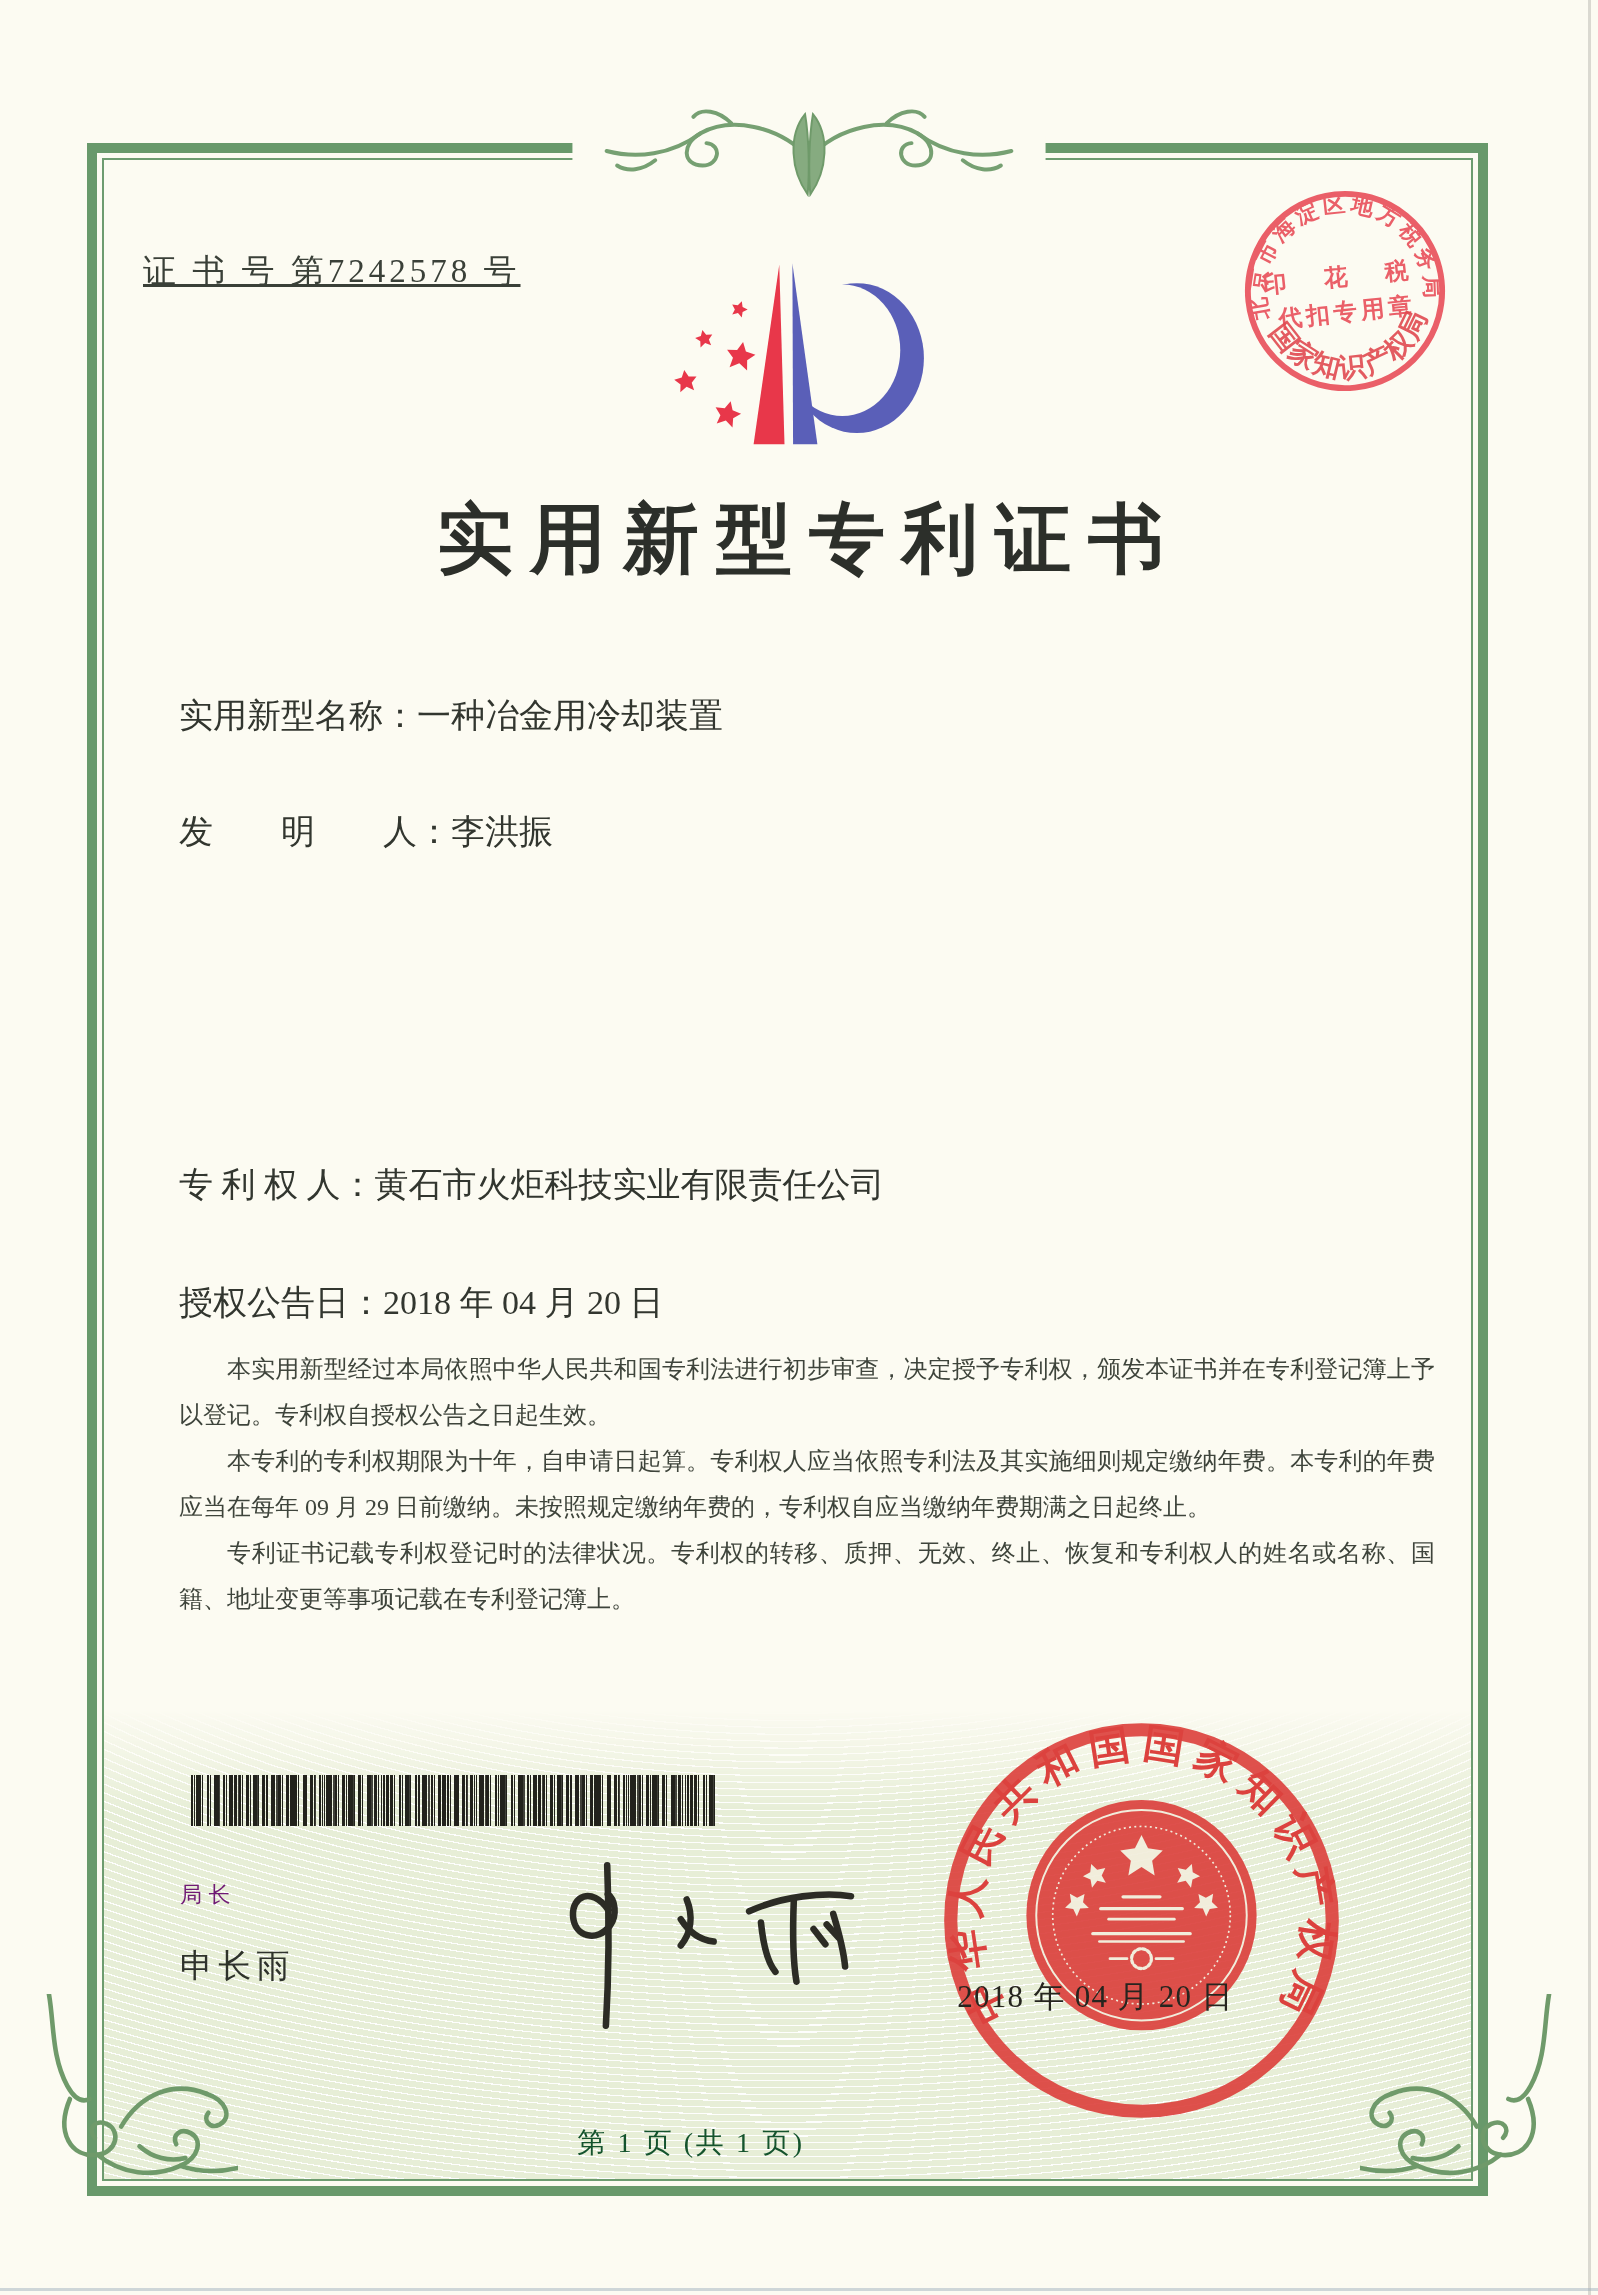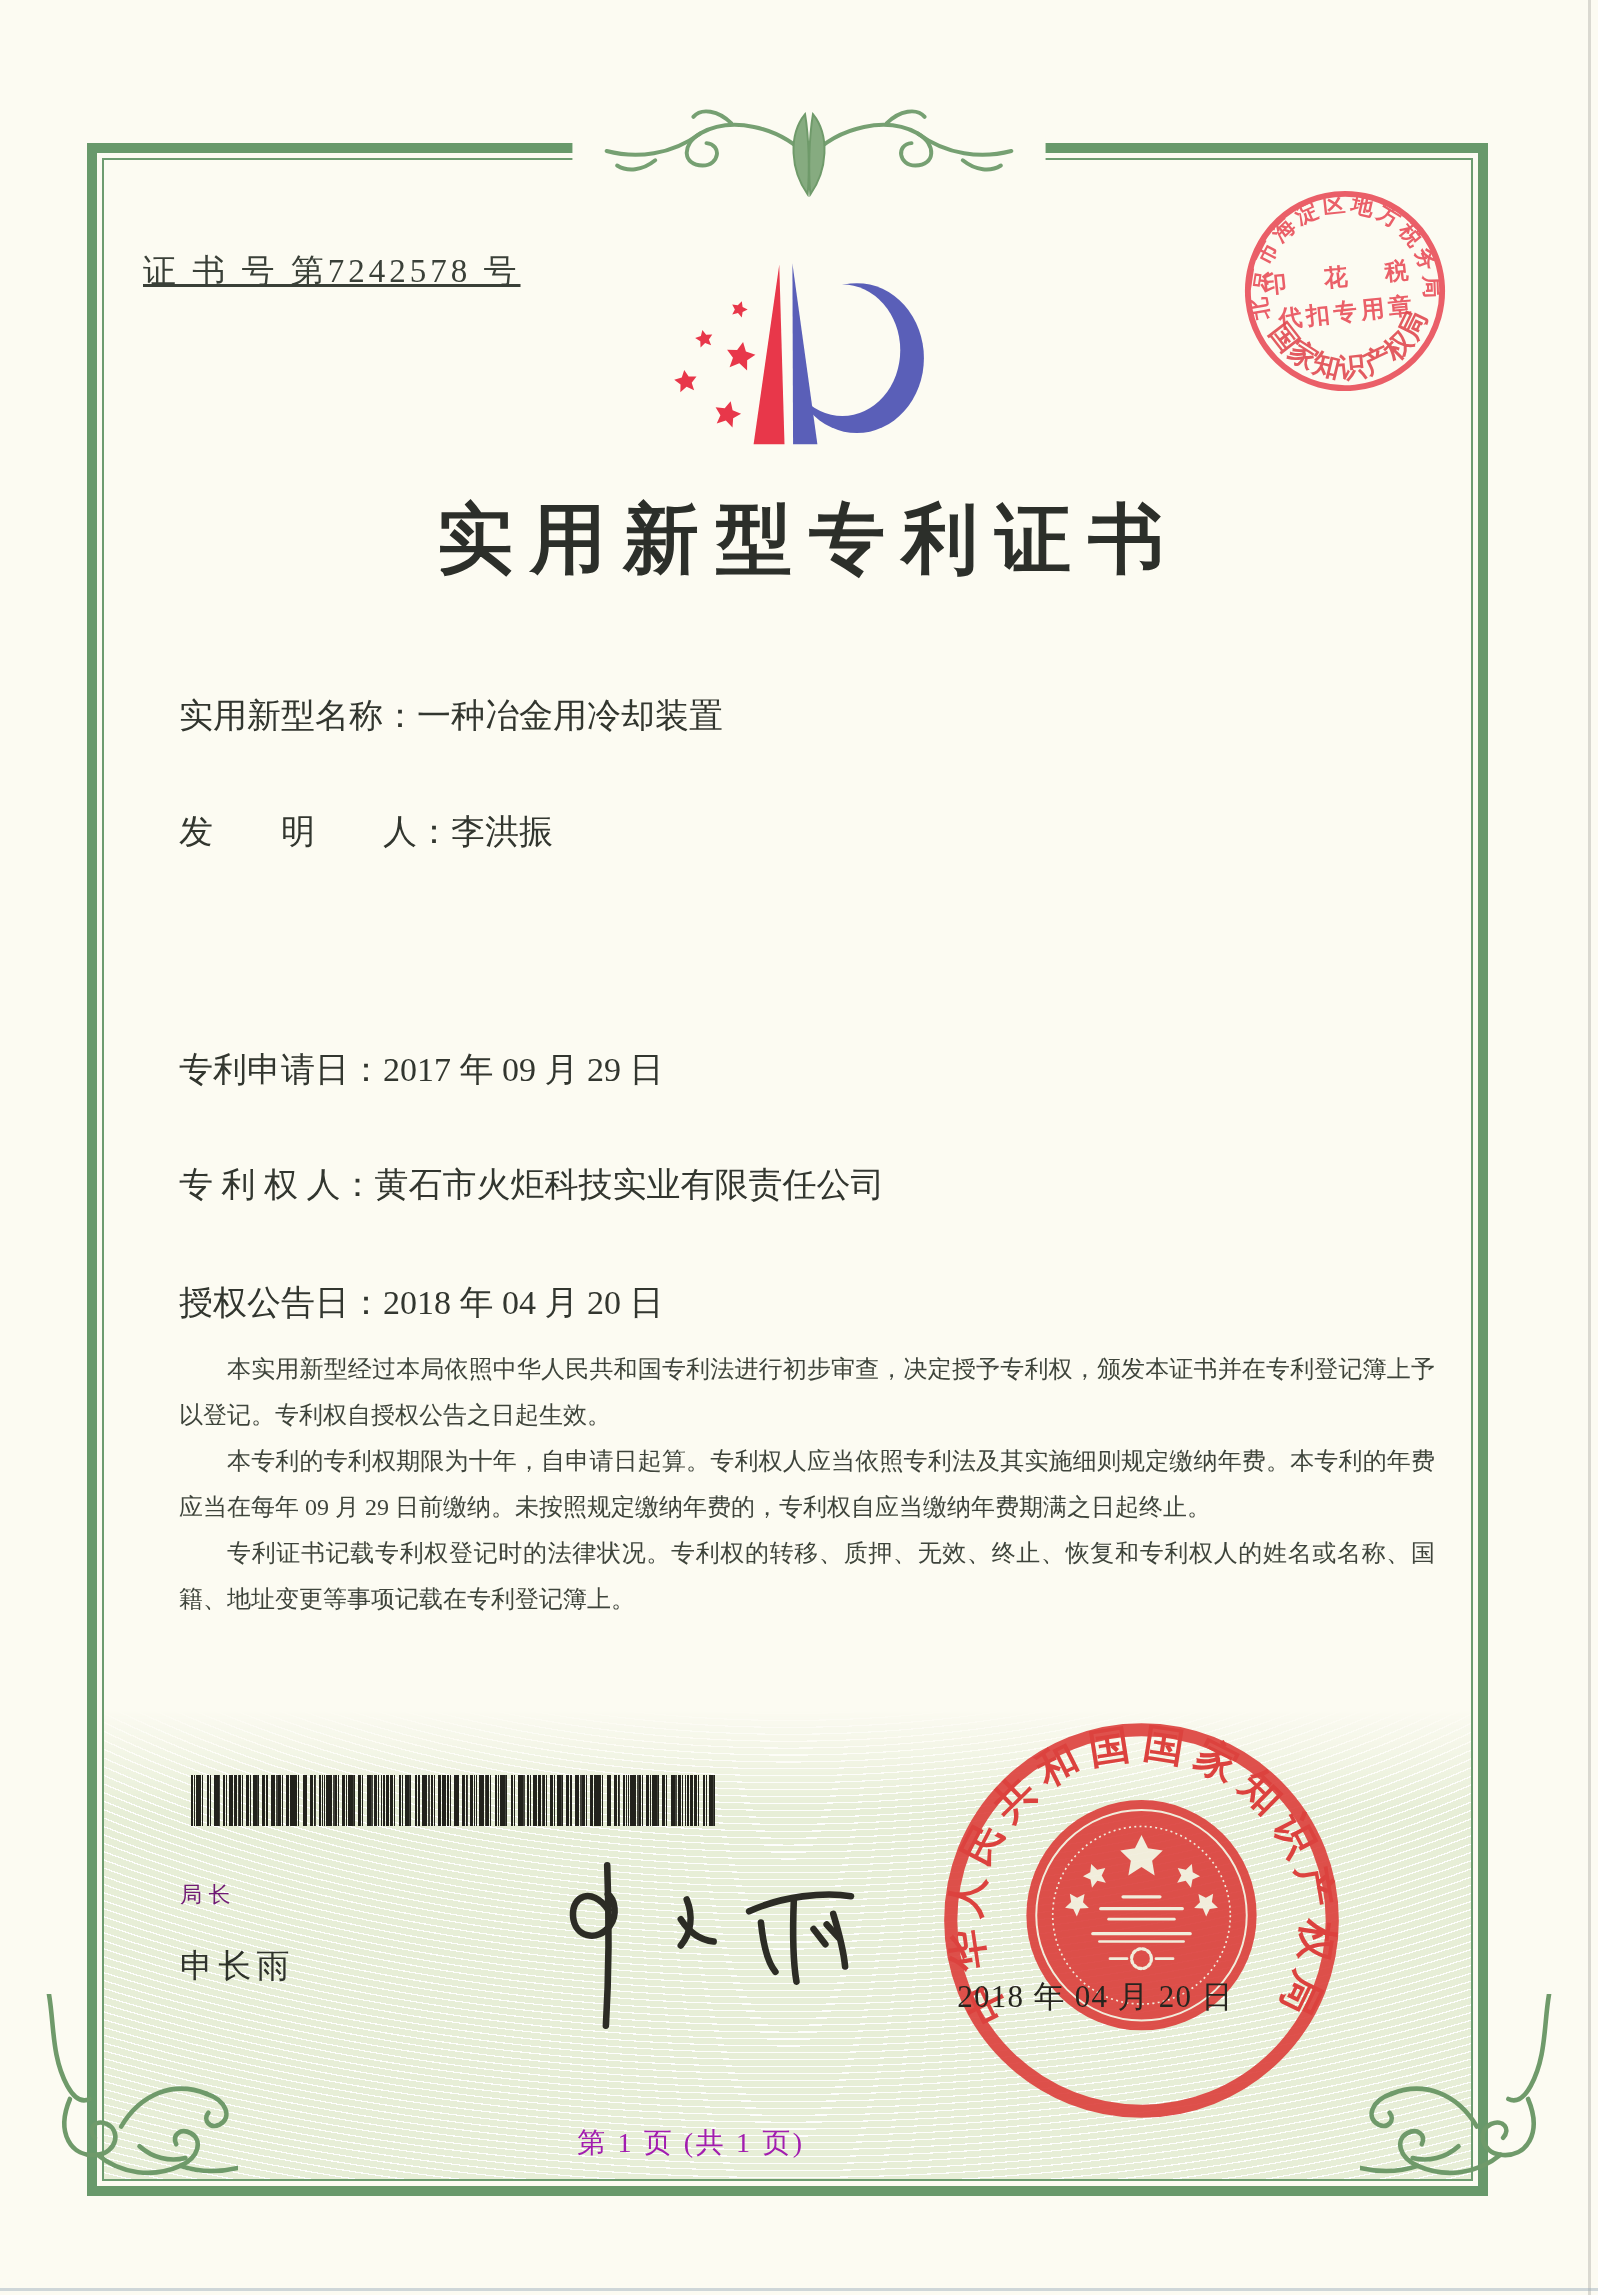--- a/index.html
+++ b/index.html
@@ -37,21 +37,21 @@
   .signer-title{position:absolute;left:180px;top:1880px;font-size:22px;letter-spacing:6.6px;
                 color:#701a75;z-index:3;}
   .signer-name{position:absolute;left:180px;top:1944px;font-size:33px;letter-spacing:5.3px;
                color:#2e322b;z-index:3;}
   .signature{position:absolute;left:552px;top:1860px;z-index:4;}
   .seal{position:absolute;left:931px;top:1710px;z-index:4;}
   .seal-date{position:absolute;left:921px;top:1976px;width:349px;text-align:center;
              font-size:31px;letter-spacing:1.3px;color:#26251f;z-index:5;white-space:nowrap;}
   .tax-stamp{position:absolute;left:1240px;top:186px;z-index:4;transform:rotate(-6deg);}
   .page-footer{position:absolute;left:428px;top:2124px;width:526px;text-align:center;
-               font-size:28px;letter-spacing:2.6px;color:#a21caf;z-index:3;}
+               font-size:28px;letter-spacing:2.6px;color:#14532d;z-index:3;}
   
   .logo{position:absolute;left:645px;top:245px;z-index:3;}
   .top-ornament{position:absolute;left:533px;top:97px;z-index:3;}
   .corner-bl{position:absolute;left:41px;top:1994px;z-index:3;}
   .corner-br{position:absolute;left:1360px;top:1994px;z-index:3;transform:scaleX(-1);}
   
   .edge-right{position:absolute;right:6.6px;top:0;width:3.3px;height:2295px;background:#bdbdb6;opacity:.55;z-index:6;}
   .edge-bottom{position:absolute;left:0;bottom:4px;width:1598px;height:2.6px;background:#9fb2bd;opacity:.5;z-index:6;}
 </style>
 </head>
@@ -122,21 +122,20 @@
       <use href="#star" transform="translate(145,170) scale(2.3) rotate(10)"></use>
       <use href="#star" transform="translate(62,208) scale(1.8) rotate(-8)"></use>
       <use href="#star" transform="translate(125,258) scale(2.1) rotate(14)"></use>
     </g>
   </svg>
 
   <div class="cert-title">实用新型专利证书</div>
 
   <div class="field-row row-0"><span>实用新型名称：</span><span>一种冶金用冷却装置</span></div>
   <div class="field-row row-1"><span>发　　明　　人：</span><span>李洪振</span></div>
-  <div class="field-row row-3"><span>专利申请日：</span><span>2017 年 09 月 29 日</span></div>
   <div class="field-row row-4"><span>专 利 权 人：</span><span>黄石市火炬科技实业有限责任公司</span></div>
   <div class="field-row row-5"><span>授权公告日：</span><span>2018 年 04 月 20 日</span></div>
 
   <div class="paragraphs">
     <p>本实用新型经过本局依照中华人民共和国专利法进行初步审查，决定授予专利权，颁发本证书并在专利登记簿上予以登记。专利权自授权公告之日起生效。</p>
     <p>本专利的专利权期限为十年，自申请日起算。专利权人应当依照专利法及其实施细则规定缴纳年费。本专利的年费应当在每年 09 月 29 日前缴纳。未按照规定缴纳年费的，专利权自应当缴纳年费期满之日起终止。</p>
     <p>专利证书记载专利权登记时的法律状况。专利权的转移、质押、无效、终止、恢复和专利权人的姓名或名称、国籍、地址变更等事项记载在专利登记簿上。</p>
   </div>
 
   <div class="barcode"></div>

